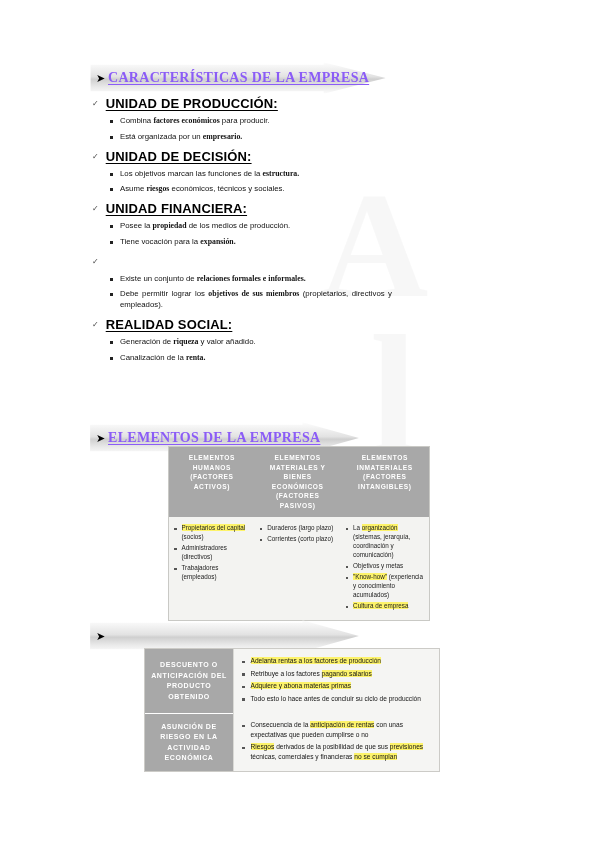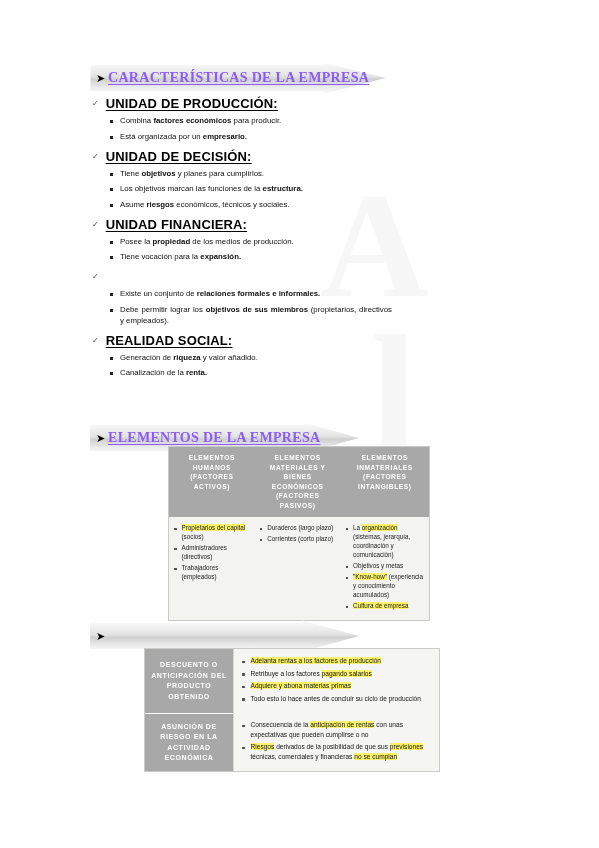--- a/index.html
+++ b/index.html
@@ -130,21 +130,21 @@
     width: 3px;
     height: 3px;
     background: #222;
     margin-top: 5px;
   }
   .sub-text {
     font-size: 7.8px;
     line-height: 11px;
     color: #111;
   }
-  .sub-text b { font-weight: 700; }
+  .sub-text b { font-weight: 700; font-family: Liberation Serif, serif; }
   .just { text-align: justify; }
 
   
   .tbl {
     position: absolute;
     box-sizing: border-box;
     background: #f3f3f1;
     border: 1px solid #c9c9c5;
   }
   .tbl-head {
@@ -268,24 +268,20 @@
           <span class="sub-text"><span>Está organizada por un </span><b>empresario.</b></span>
         </div>
       </div>
       <div class="grp">
         <div class="grp-head">
           <span class="check">✓</span>
           <span class="grp-title">UNIDAD DE DECISIÓN:</span>
         </div>
         <div class="sub">
           <span class="sqr"></span>
-          <span class="sub-text just"><span>Tiene </span><b>objetivos</b><span> y planes para cumplirlos.</span></span>
-        </div>
-        <div class="sub">
-          <span class="sqr"></span>
           <span class="sub-text"><span>Los objetivos marcan las funciones de la </span><b>estructura.</b></span>
         </div>
         <div class="sub">
           <span class="sqr"></span>
           <span class="sub-text just"><span>Asume </span><b>riesgos</b><span> económicos, técnicos y sociales.</span></span>
         </div>
       </div>
       <div class="grp">
         <div class="grp-head">
           <span class="check">✓</span>

